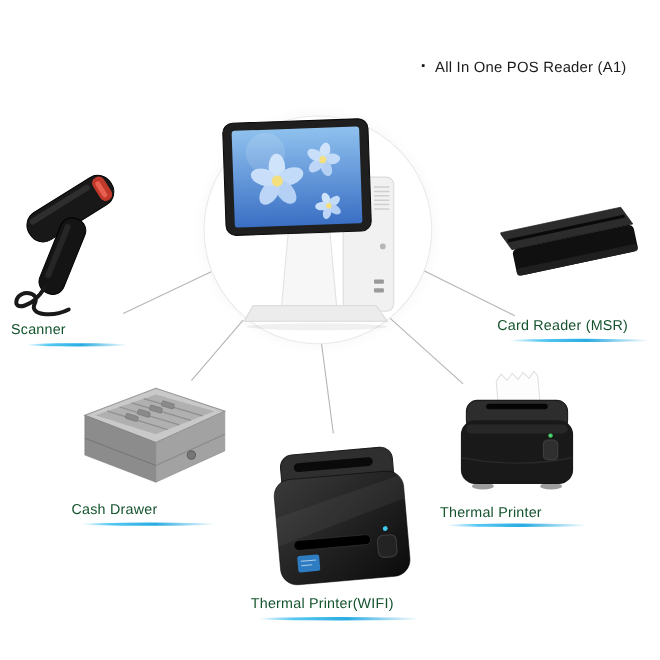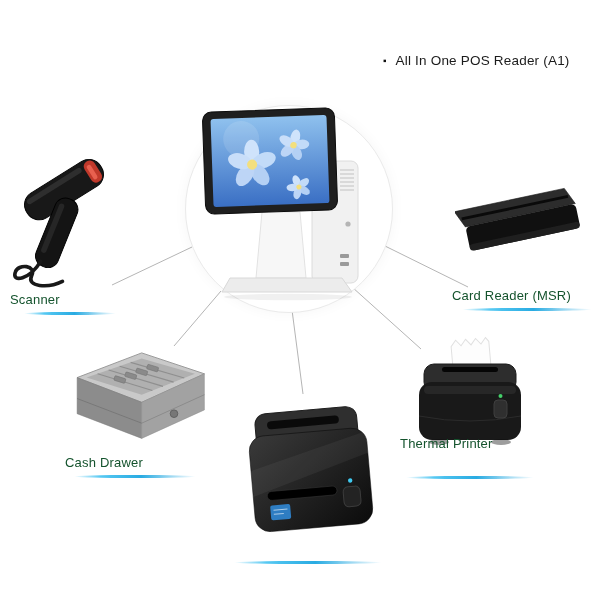--- a/index.html
+++ b/index.html
@@ -45,21 +45,21 @@
     position: absolute;
     font-size: 13px;
     color: #14532d;
     text-align: left;
     letter-spacing: 0.2px;
   }
   .label-scanner { left: 10px;  top: 292px; width: 120px; }
   .label-card    { left: 452px; top: 288px; width: 152px; }
   .label-drawer  { left: 65px;  top: 455px; width: 140px; }
   .label-wifi    { left: 228px; top: 541px; width: 160px; }
-  .label-thermal { left: 400px; top: 436px; width: 140px; }
+  .label-thermal { left: 400px; top: 458px; width: 140px; }
 
   .swoosh {
     position: absolute;
     height: 3px;
     border-radius: 50%;
     background: linear-gradient(90deg,
       rgba(80,200,245,0) 0%,
       #55c8f2 22%,
       var(--accent-blue, #29abe2) 55%,
       rgba(41,171,226,0.0) 100%);
@@ -234,18 +234,19 @@
 
   <div class="label label-scanner">Scanner</div>
   <div class="swoosh swoosh-scanner"></div>
 
   <div class="label label-card">Card Reader (MSR)</div>
   <div class="swoosh swoosh-card"></div>
 
   <div class="label label-drawer">Cash Drawer</div>
   <div class="swoosh swoosh-drawer"></div>
 
+  <div class="label label-wifi">Thermal Printer(WIFI)</div>
   <div class="swoosh swoosh-wifi"></div>
 
   <div class="label label-thermal">Thermal Printer</div>
   <div class="swoosh swoosh-thermal"></div>
 
 </div>
 
 </body></html>

